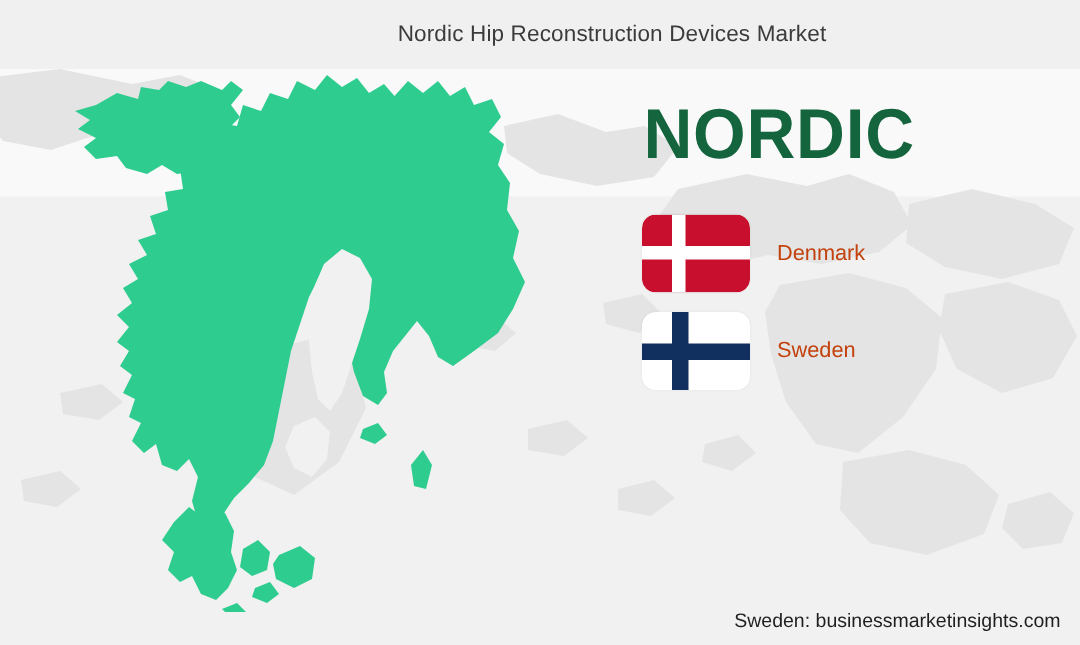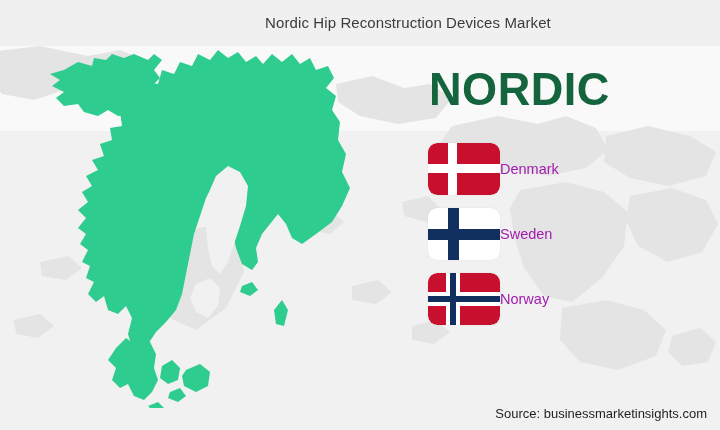--- a/index.html
+++ b/index.html
@@ -95,22 +95,23 @@
     position: relative;
     width: 72px;
     height: 52px;
     border-radius: 9px;
     overflow: hidden;
     flex: 0 0 auto;
     box-shadow: 0 0 0 1px rgba(0,0,0,0.02);
   }
   .flag svg { display: block; width: 72px; height: 52px; }
   .country-name {
+    margin-left: 18px;
     font-size: 14.5px;
-    color: #a21caf;
+    color: #c2410c;
     white-space: nowrap;
   }
 
   
   .source {
     position: absolute;
     right: 13px;
     bottom: 9px;
     font-size: 13px;
     color: #1f1f1f;
@@ -226,31 +227,19 @@
       <span class="flag">
         <svg viewBox="0 0 72 52">
           <rect x="0" y="0" width="72" height="52" rx="9" fill="#ffffff"></rect>
           <rect x="20" y="0" width="11" height="52" fill="#12305f"></rect>
           <rect x="0" y="21" width="72" height="11" fill="#12305f"></rect>
         </svg>
       </span>
       <span class="country-name">Sweden</span>
     </div>
 
-    <div class="country-row">
-      <span class="flag">
-        <svg viewBox="0 0 72 52">
-          <rect x="0" y="0" width="72" height="52" rx="9" fill="#c8102e"></rect>
-          <rect x="18" y="0" width="14" height="52" fill="#ffffff"></rect>
-          <rect x="0" y="19" width="72" height="14" fill="#ffffff"></rect>
-          <rect x="22" y="0" width="6" height="52" fill="#12305f"></rect>
-          <rect x="0" y="23" width="72" height="6" fill="#12305f"></rect>
-        </svg>
-      </span>
-      <span class="country-name">Norway</span>
-    </div>
 
 
   </div>
 
-  <div class="source">Source: businessmarketinsights.com</div>
+  <div class="source">Sweden: businessmarketinsights.com</div>
 
 </div>
 
 </body></html>

